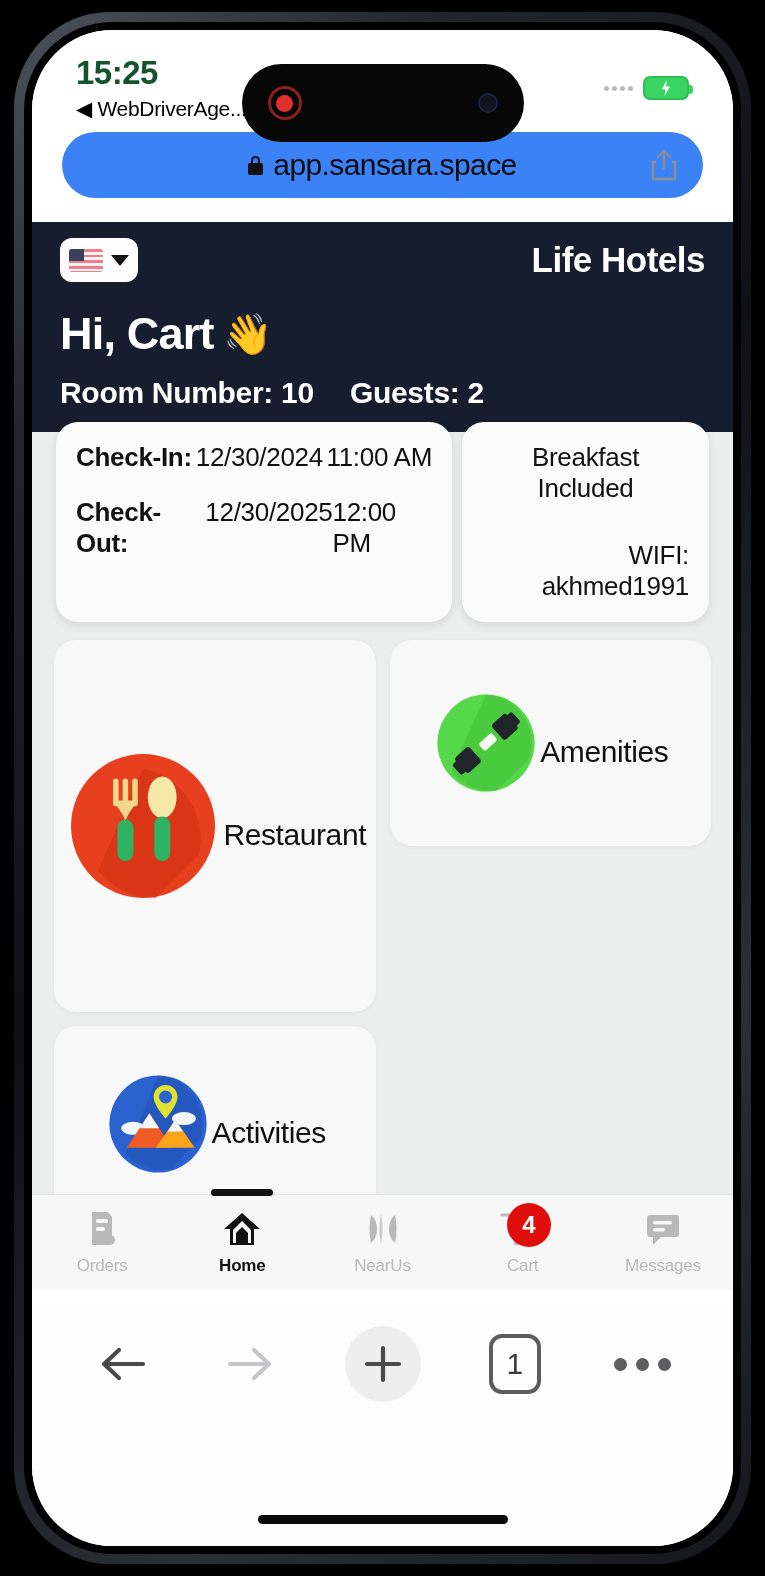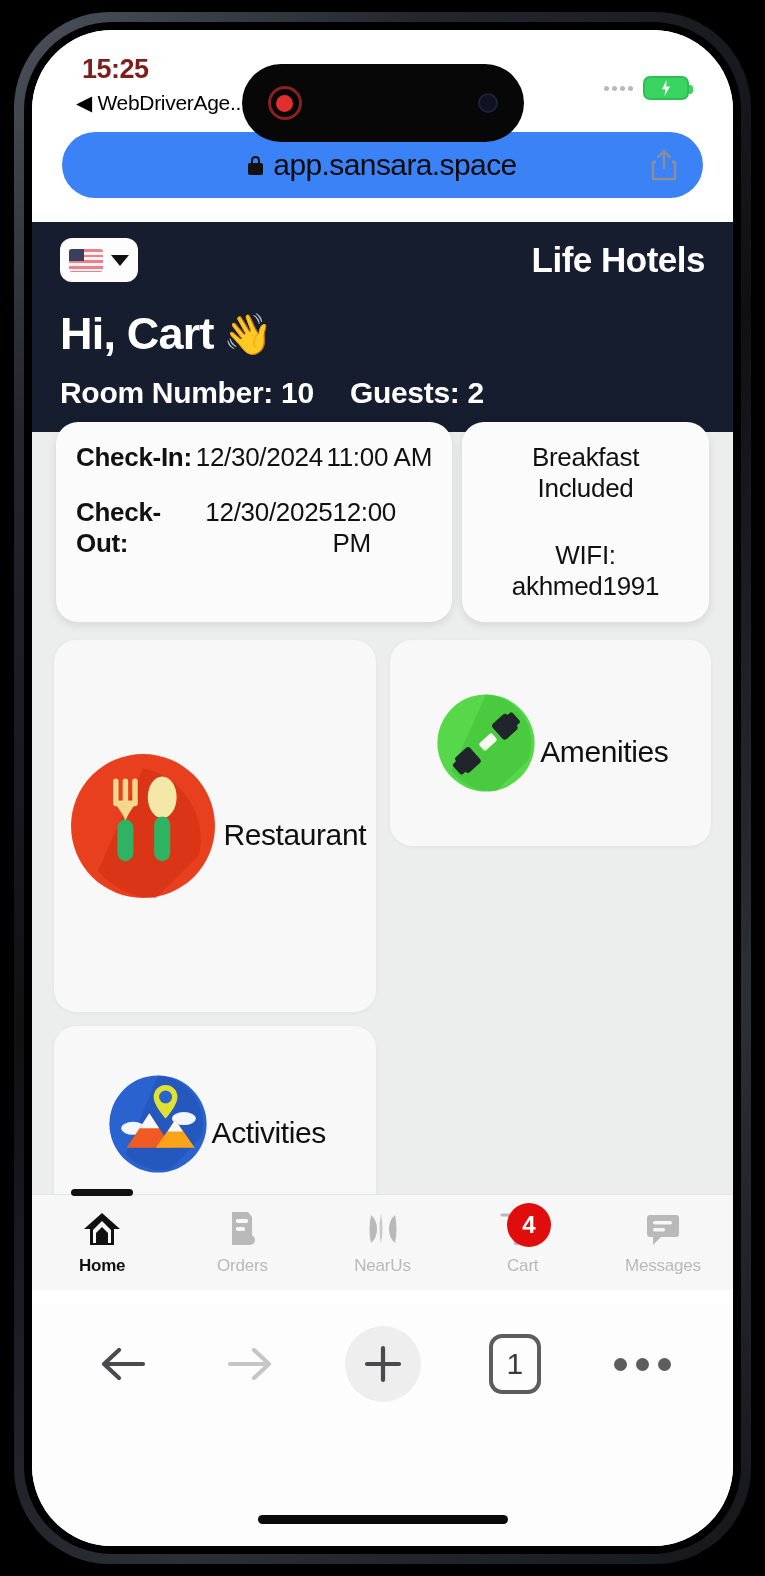--- a/index.html
+++ b/index.html
@@ -47,21 +47,21 @@
   .safari-top {
     position: absolute; left:0; top:0; width:100%;
     background:#ffffff; padding-top: 26px; z-index: 5;
   }
   .status-bar {
     position: relative; height: 72px;
     display:flex; align-items:flex-start; justify-content:space-between;
     padding: 0 44px;
   }
   .status-left { display:flex; flex-direction:column; line-height:1; }
-  .status-time { font-size: 27px; font-weight: 600; color:#7f1d1d; letter-spacing:-0.5px; margin-left:6px; }
+  .status-time { font-size: 33px; font-weight: 600; color:#14532d; letter-spacing:-0.5px; }
   .status-return { font-size: 21px; font-weight:400; color:#000; margin-top:9px; white-space:nowrap; letter-spacing:-0.3px;}
   .status-right { display:flex; align-items:center; gap:10px; padding-top:20px; }
   .dots-signal { display:flex; gap:3px; align-items:center; }
   .dots-signal i { width:5px; height:5px; border-radius:50%; background:#b9b9b9; display:block; }
   .battery {
     position:relative; width:46px; height:24px; border-radius:7px;
     background:#3ad461; border:2px solid #2fbe53; display:flex; align-items:center; justify-content:center;
   }
   .battery:after { content:''; position:absolute; right:-6px; top:7px; width:4px;height:9px;
      background:#3ad461; border-radius:0 3px 3px 0; }
@@ -117,21 +117,21 @@
     box-shadow: 0 3px 10px rgba(0,0,0,.10);
   }
   .info-card.stay { flex: 0 0 396px; }
   .info-card.perks { flex: 1; }
   .stay-row { display:flex; align-items:baseline; font-size:26px; color:#111; letter-spacing:-0.3px; }
   .stay-row + .stay-row { margin-top:24px; }
   .stay-label { font-weight:700; }
   .stay-date { margin-left:4px; }
   .stay-time { margin-left:auto; }
   .perk-row { font-size:26px; color:#111; text-align:center; letter-spacing:-0.3px;}
-  .perk-row + .perk-row { margin-top:36px; }
+  .perk-row + .perk-row { margin-top:36px;text-align:right; }
 
   
   .tiles { display:flex; gap:14px; padding: 18px 22px 0 22px; }
   .tile-col { flex:1; display:flex; flex-direction:column; gap:14px; }
   .tile {
     background:#f8f8f8; border-radius:22px;
     display:flex; flex-direction:row; align-items:center; justify-content:center;
     box-shadow: 0 1px 4px rgba(0,0,0,.05);
   }
   .tile.tall { height: 372px; }
@@ -362,42 +362,42 @@
             </svg>
             <div class="promo-text">
               <div class="promo-title">20%off</div>
 
             </div>
           </div>
         </div>
 
         <div class="bottom-nav">
 
+          <div class="nav-item">
+            <svg width="44" height="40" viewBox="0 0 44 40">
+              <path d="M12 3 h16 l4 5 v24 a4 4 0 0 1 -4 4 H12 Z" fill="#b9b9b9"></path>
+              <rect x="16" y="10" width="12" height="4" rx="1.6" fill="#f7f7f7"></rect>
+              <rect x="16" y="18" width="9" height="4" rx="1.6" fill="#f7f7f7"></rect>
+              <circle cx="30" cy="31" r="5" fill="#b9b9b9"></circle>
+            </svg>
+            <div class="nav-label">Orders</div>
+          </div>
+
           <div class="nav-item active">
             <div class="indicator"></div>
             <svg width="44" height="40" viewBox="0 0 44 40">
               <path d="M22 4 L40 20 h-6 v16 h-24 V20 H4 Z" fill="#111"></path>
               <path d="M22 12 L31 21 v13 h-18 V21 Z" fill="#f7f7f7"></path>
               <path d="M22 18 L28 24 v10 h-12 V24 Z" fill="#111"></path>
             </svg>
             <div class="nav-label">Home</div>
           </div>
 
           <div class="nav-item">
             <svg width="44" height="40" viewBox="0 0 44 40">
-              <path d="M12 3 h16 l4 5 v24 a4 4 0 0 1 -4 4 H12 Z" fill="#b9b9b9"></path>
-              <rect x="16" y="10" width="12" height="4" rx="1.6" fill="#f7f7f7"></rect>
-              <rect x="16" y="18" width="9" height="4" rx="1.6" fill="#f7f7f7"></rect>
-              <circle cx="30" cy="31" r="5" fill="#b9b9b9"></circle>
-            </svg>
-            <div class="nav-label">Orders</div>
-          </div>
-
-          <div class="nav-item">
-            <svg width="44" height="40" viewBox="0 0 44 40">
               <path d="M10 6 q6 5 6 14 t-6 14 q-3 -14 0 -28z" fill="#b9b9b9"></path>
               <path d="M20 5 q3 14 0 30 q-3 -15 0 -30z" fill="#c9c9c9"></path>
               <path d="M34 6 q-6 5 -6 14 t6 14 q3 -14 0 -28z" fill="#b9b9b9"></path>
             </svg>
             <div class="nav-label">NearUs</div>
           </div>
 
           <div class="nav-item">
             <svg width="48" height="40" viewBox="0 0 48 40">
               <path d="M3 6 h7 l6 20 h22" stroke="#b9b9b9" stroke-width="3.2" fill="none" stroke-linecap="round"></path>

